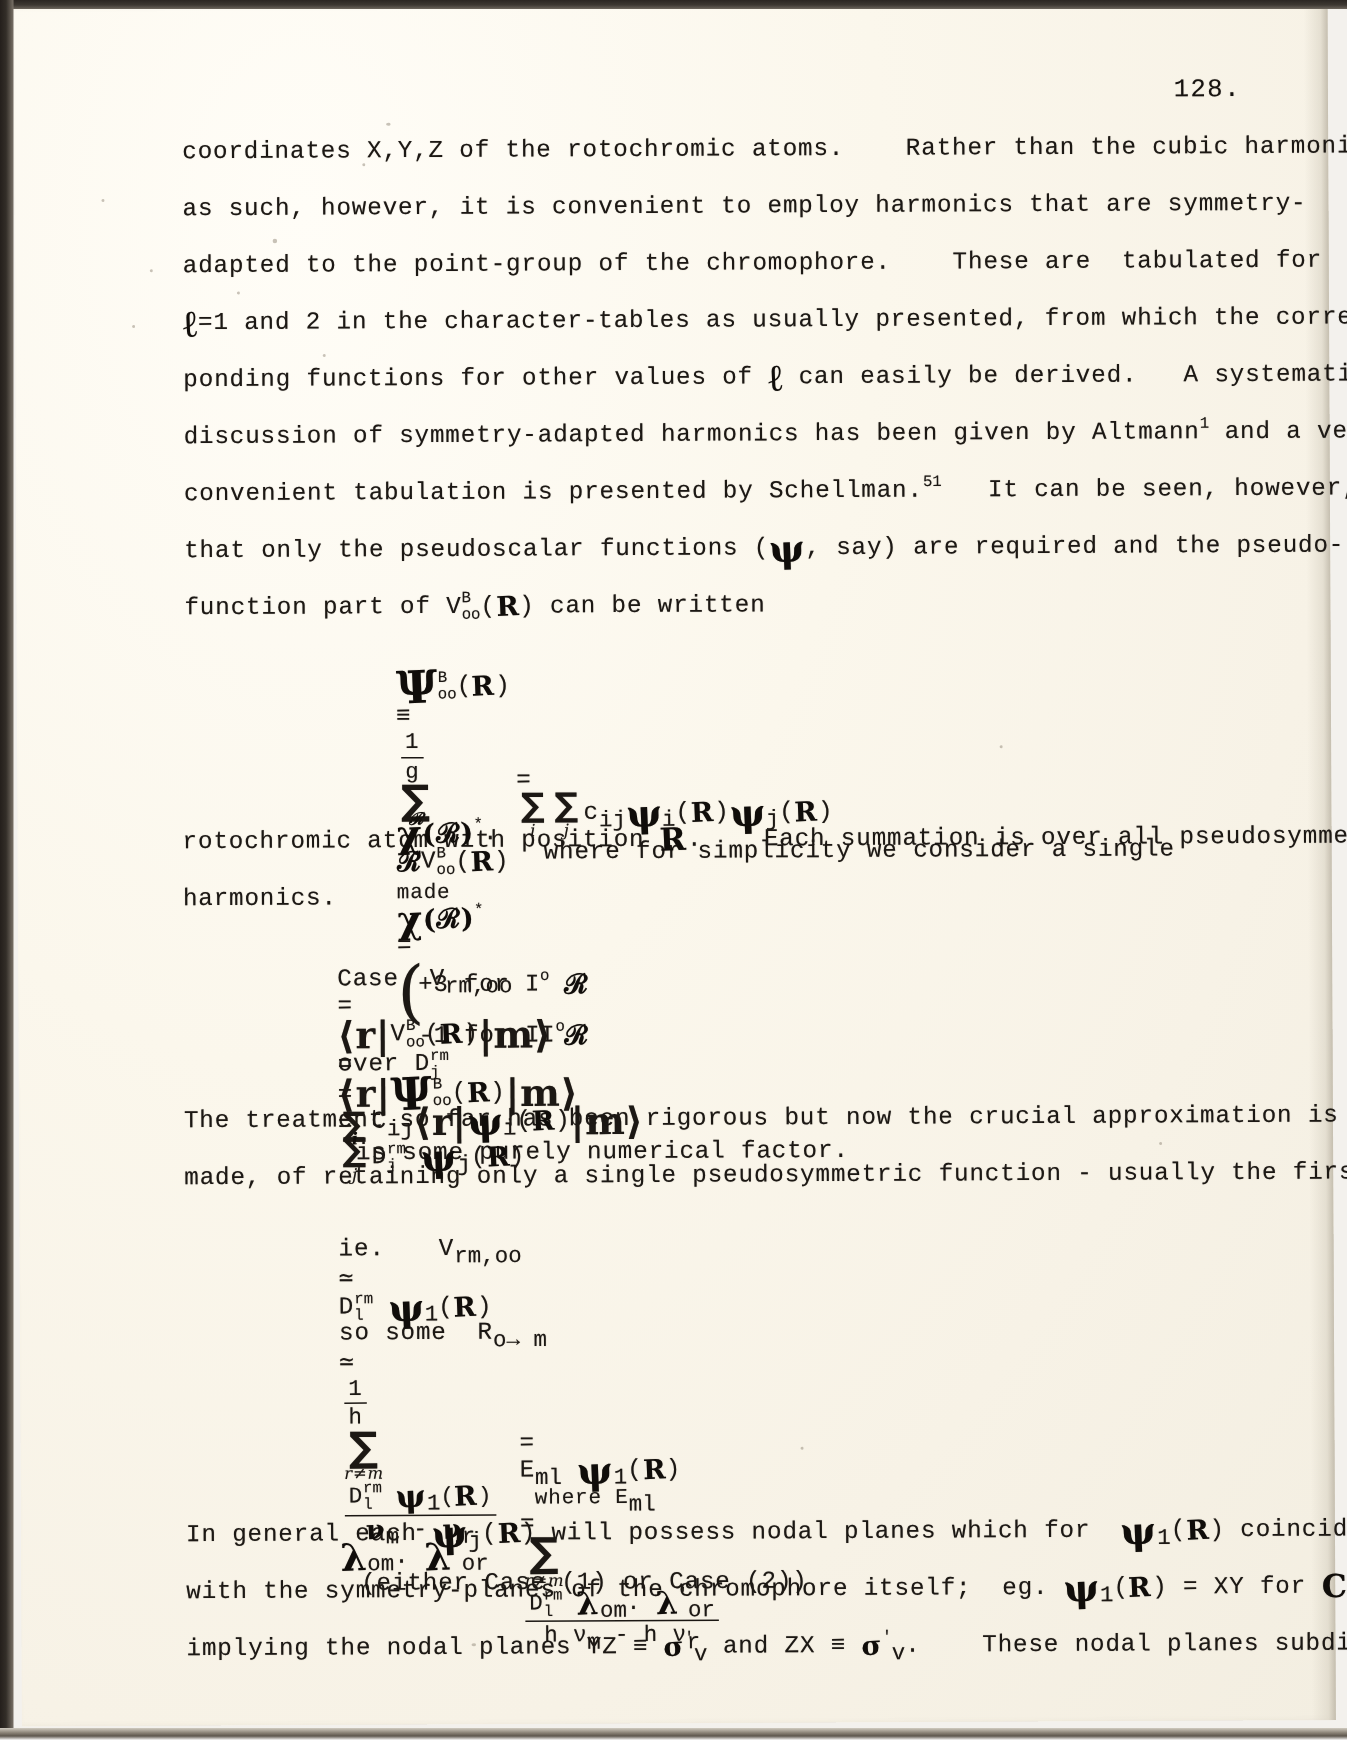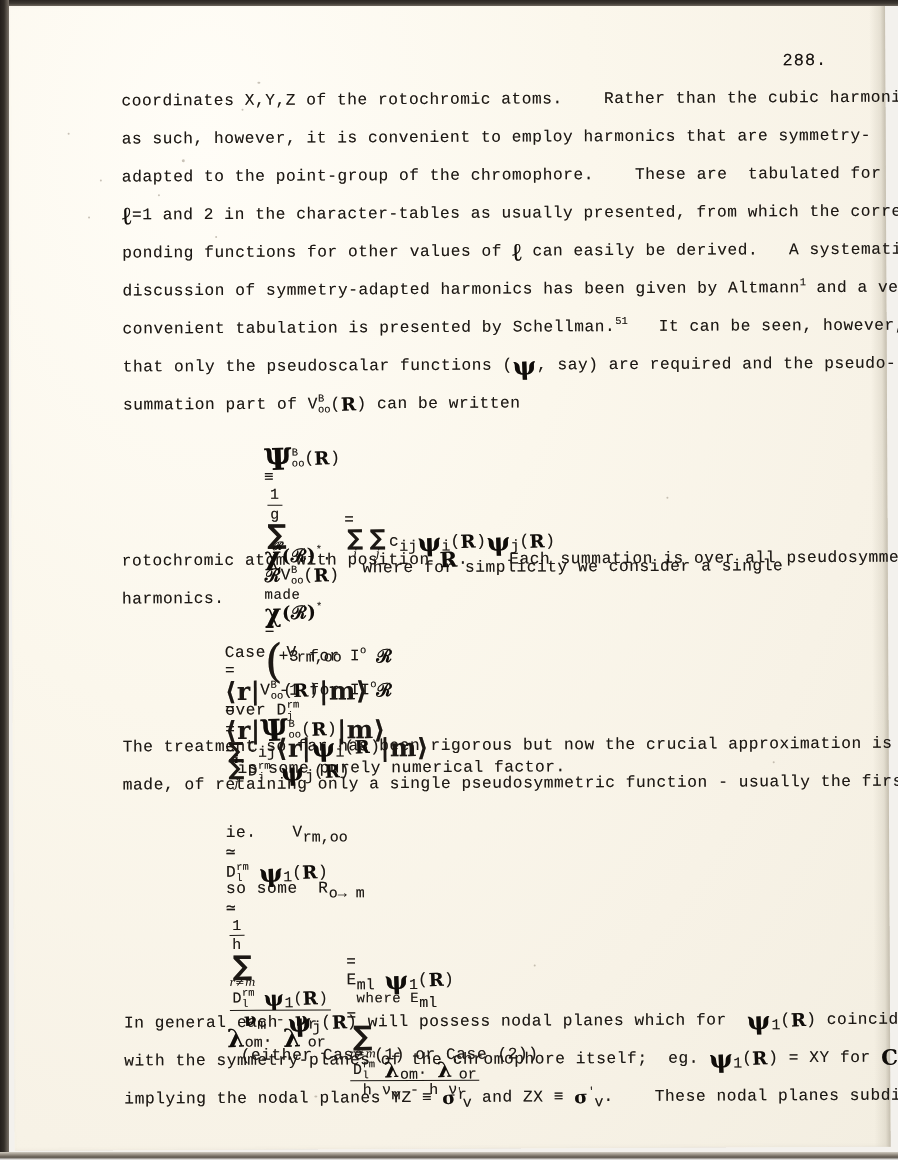--- a/index.html
+++ b/index.html
@@ -233,39 +233,39 @@
     <div class="speck" style="left:148px;top:190px;width:2px;height:2px;"></div>
     <div class="speck" style="left:78px;top:212px;width:2px;height:2px;"></div>
     <div class="speck" style="left:205px;top:232px;width:2px;height:2px;"></div>
     <div class="speck" style="left:655px;top:495px;width:2px;height:2px;"></div>
     <div class="speck" style="left:760px;top:760px;width:2px;height:2px;"></div>
     <div class="speck" style="left:300px;top:1092px;width:3px;height:2px;"></div>
     <div class="speck" style="left:520px;top:962px;width:2px;height:2px;"></div>
 
     <div class="content">
 
-      <div class="page-number">288.</div>
+      <div class="page-number">128.</div>
 
       <div class="textblock">
 
         <div class="ln">coordinates X,Y,Z of the rotochromic atoms.    Rather than the cubic harmonics</div>
         <div class="ln">as such, however, it is convenient to employ harmonics that are symmetry-</div>
         <div class="ln">adapted to the point-group of the chromophore.    These are  tabulated for</div>
 
         <div class="ln"><span class="hw lg">ℓ</span><span>=1 and 2 in the character-tables as usually presented, from which the corres-</span></div>
 
         <div class="ln"><span>ponding functions for other values of </span><span class="hw lg">ℓ</span><span> can easily be derived.   A systematic</span></div>
 
         <div class="ln"><span>discussion of symmetry-adapted harmonics has been given by Altmann</span><span class="sup">1</span><span> and a very</span></div>
 
         <div class="ln"><span>convenient tabulation is presented by Schellman.</span><span class="sup">51</span><span>   It can be seen, however,</span></div>
 
         <div class="ln"><span>that only the pseudoscalar functions (</span><span class="hw lg">ψ</span><span>, say) are required and the pseudo-</span></div>
 
-        <div class="ln"><span>summation part of V</span><span class="ss"><span class="up">B</span><span class="dn">oo</span></span><span>(</span><span class="hw sm">R</span><span>) can be written</span></div>
+        <div class="ln"><span>function part of V</span><span class="ss"><span class="up">B</span><span class="dn">oo</span></span><span>(</span><span class="hw sm">R</span><span>) can be written</span></div>
 
         <div class="eqline" style="margin:6px 0 0 38px;height:62px;">
           <span class="hw xl">Ψ</span><span class="ss"><span class="up">B</span><span class="dn">oo</span></span><span>(<span class="hw sm">R</span>)</span>
           <span>≡</span>
           <span class="frac"><span class="num">1</span><span class="den">g</span></span>
           <span class="sum"><span class="big">∑</span><span class="lim hw sm">ℛ</span></span>
           <span class="hw lg">χ</span><span class="hw sm">(ℛ)</span><span class="sup">*</span><span>.</span>
           <span class="hw sm">ℛ</span><span>V</span><span class="ss"><span class="up">B</span><span class="dn">oo</span></span><span>(<span class="hw sm">R</span>)</span>
           <span style="font-size:14px;">made</span>
           <span class="hw lg">χ</span><span class="hw sm">(ℛ)</span><span class="sup">*</span>

